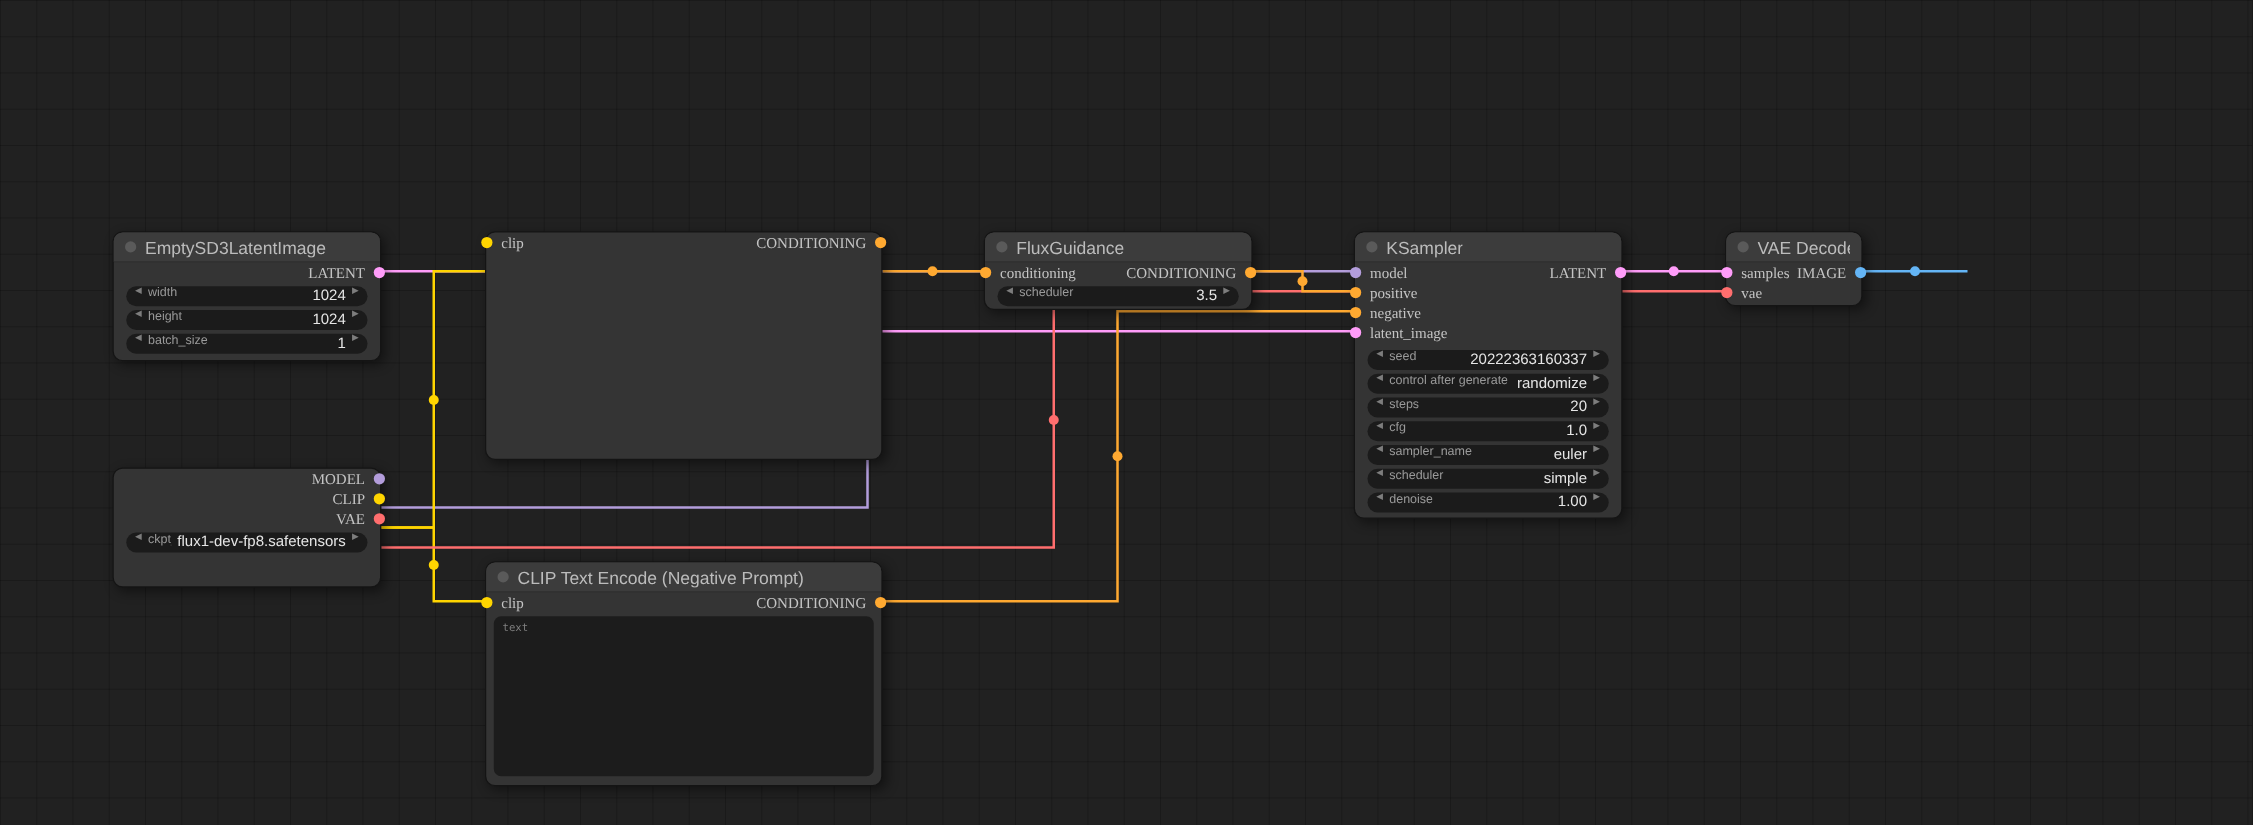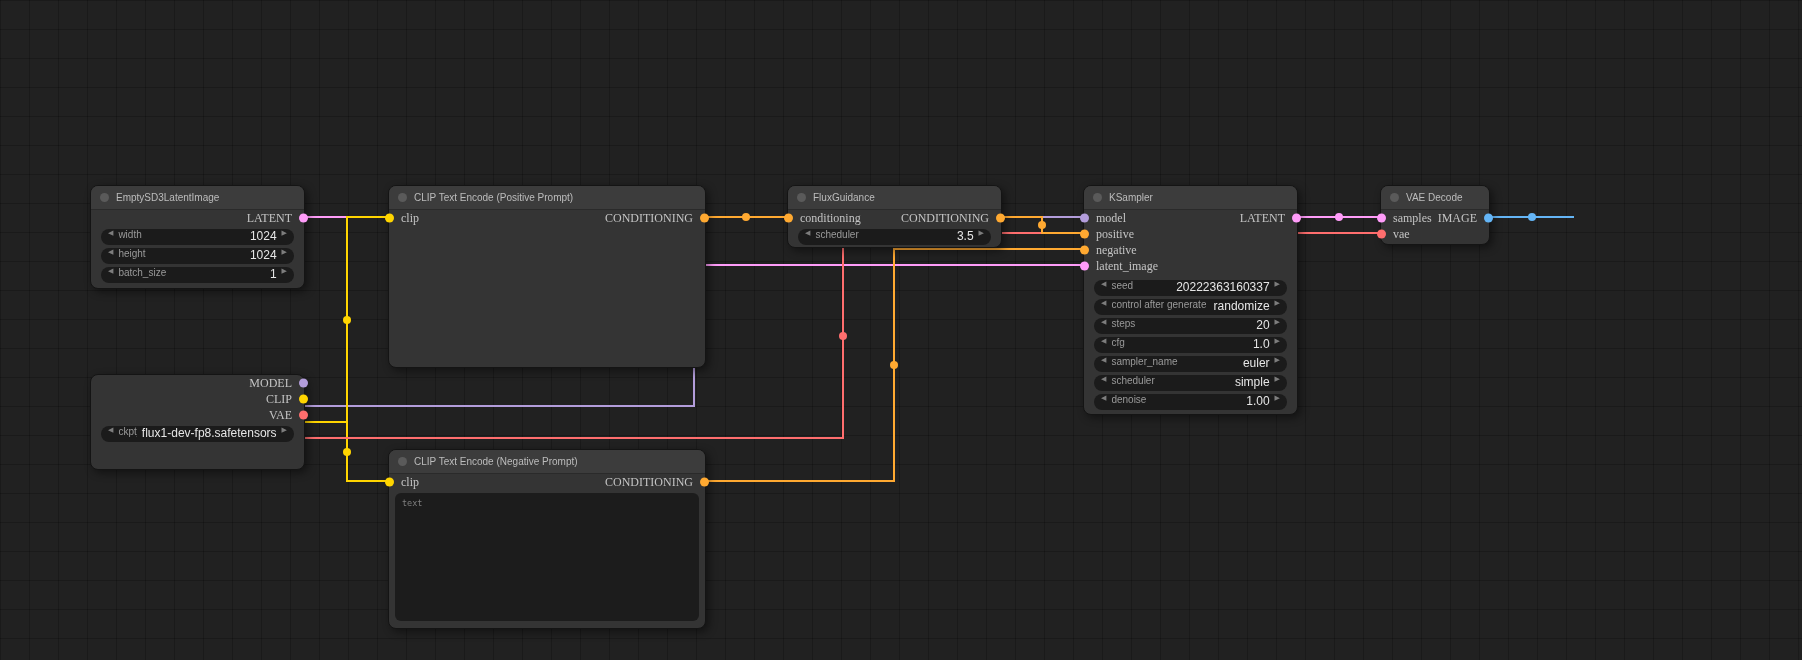--- a/index.html
+++ b/index.html
@@ -23,21 +23,21 @@
     border:1px solid #141414;
     border-radius:8px;
     box-shadow:3px 3px 9px rgba(0,0,0,0.45);
   }
   .node-header {
     height:24px; display:flex; align-items:center; gap:7px; padding:0 9px;
     background:#3c3c3c; border-radius:7px 7px 0 0;
     border-bottom:1px solid #2a2a2a;
   }
   .collapse-dot { width:9px; height:9px; border-radius:50%; background:#5a5a5a; flex:0 0 auto; }
-  .node-title { font-size:10px; color:#bcbcbc; white-space:nowrap; overflow:hidden;text-align:center; }
+  .node-title { font-size:14px; color:#bcbcbc; white-space:nowrap; overflow:hidden;text-align:center; }
 
   .slot-row {
     position:relative; height:16px; display:flex; align-items:center; padding:0 12px;
   }
   .port { position:absolute; width:9px; height:9px; border-radius:50%; top:50%; transform:translateY(-50%); }
   .port.in  { left:-4px; }
   .port.out { right:-4px; }
   .slot-label { font-size:12px; color:#c4c4c4;font-family:Liberation Serif, serif; }
   .out-label { margin-left:auto; }
 
@@ -118,24 +118,20 @@
     </div>
     <div class="widget">
       <span class="w-arrow">◀</span>
       <span class="w-label">batch_size</span>
       <span class="w-value">1</span>
       <span class="w-arrow">▶</span>
     </div>
   </div>
 
   <div class="node" style="left:388px; top:185px; width:318px; height:183px;">
-    <div class="node-header">
-      <span class="collapse-dot"></span>
-      <span class="node-title">CLIP Text Encode (Positive Prompt)</span>
-    </div>
     <div class="slot-row">
       <span class="port in c-clip"></span>
       <span class="slot-label">clip</span>
       <span class="slot-label out-label">CONDITIONING</span>
       <span class="port out c-cond"></span>
     </div>
   </div>
 
   <div class="node" style="left:787px; top:185px; width:215px; height:63px;">
     <div class="node-header">

